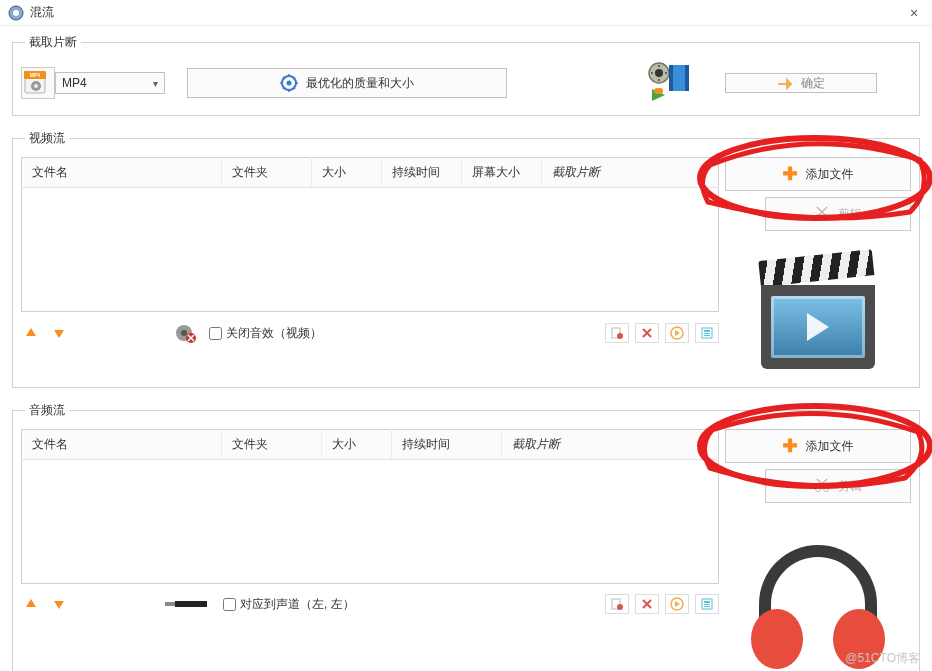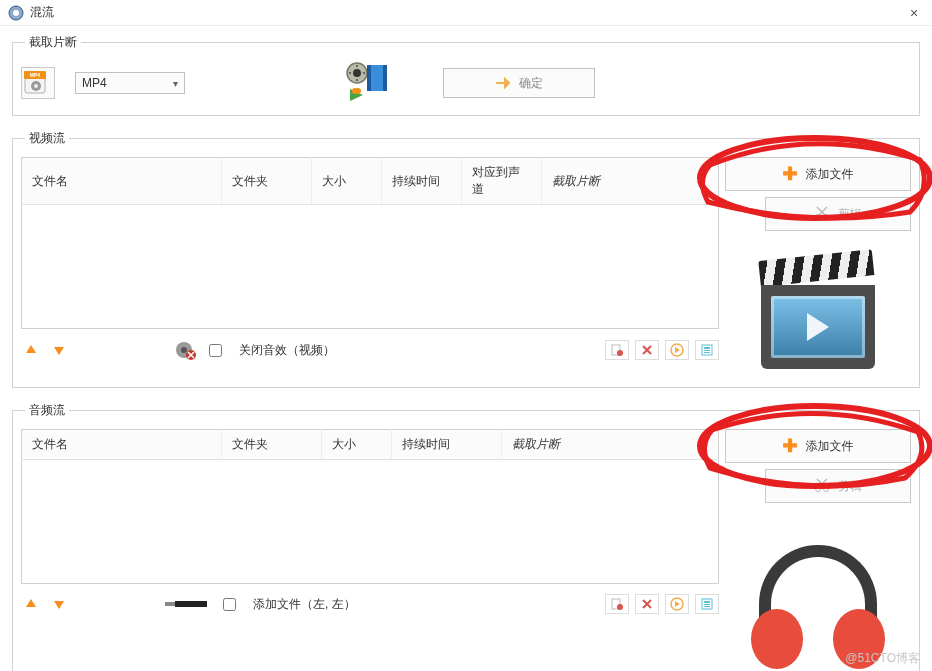--- a/index.html
+++ b/index.html
@@ -48,21 +48,21 @@
     font-size: 12px;
     padding: 0 4px;
     color: #333;
     margin-left: 4px;
   }
 
   
   .output-row {
     display: flex;
     align-items: center;
-    gap: 20px;
+    gap: 0;
   }
   .file-icon-box {
     width: 34px; height: 32px;
     border: 1px solid #c9c9c9;
     background: #fafafa;
     display: flex; align-items: center; justify-content: center;
   }
   .format-select {
     border: 1px solid #c0c0c0;
     height: 22px;
@@ -85,24 +85,24 @@
     width: 18px; height: 18px;
     display:flex;align-items:center;justify-content:center;
   }
   .big-mux-icon {
     margin-left: 140px;
     width: 48px; height: 44px;
     position: relative;
   }
   .ok-btn {
     border: 1px solid #c0c0c0;
-    height: 30px;
+    height: 20px;
     width: 152px;
     margin-left: 30px;
-    display: flex; align-items: center; justify-content: center;
+    display: flex; align-items: flex-end; justify-content: center;
     gap: 8px;
     background: #fbfbfb;
     color: #888;
   }
   .ok-btn .arrow-icon { width:16px;height:16px; }
 
   
   .stream-body {
     display: flex;
     gap: 6px;
@@ -149,21 +149,21 @@
     width: 20px; height: 20px;
     display: flex; align-items: center; justify-content: center;
   }
   .spacer-100 { width: 90px; }
   .mute-icon {
     width: 22px; height: 22px;
     display:flex;align-items:center;justify-content:center;
     margin-right: 4px;
   }
   .checkbox-label {
-    display: flex; align-items: center; gap: 17px;
+    display: flex; align-items: center; gap: 4px;
   }
   .checkbox-label input[type="checkbox"] { width: 13px; height: 13px; }
   .tool-icons {
     margin-left: auto;
     display: flex; gap: 6px;
   }
   .tool-icon {
     width: 24px; height: 20px;
     border: 1px solid #ddd;
     display:flex;align-items:center;justify-content:center;
@@ -296,20 +296,30 @@
           <rect x="1" y="4" width="20" height="18" rx="2" fill="#f4f4f4" stroke="#b0b0b0"></rect>
           <rect x="0" y="0" width="22" height="8" rx="1" fill="#f29018"></rect>
           <text x="11" y="6.2" font-size="5" text-anchor="middle" fill="#fff" font-weight="bold">MP4</text>
           <circle cx="12" cy="15" r="5" fill="#999"></circle>
           <circle cx="12" cy="15" r="2" fill="#eee"></circle>
         </svg>
       </div>
       <div class="format-select">
         <span>MP4</span>
         <span class="chev">▾</span>
+      </div>
+      <div class="quality-btn">
+        <span class="gear">
+          <svg width="18" height="18" viewBox="0 0 18 18">
+              <circle cx="9" cy="9" r="7" fill="none" stroke="#3a7ad1" stroke-width="2"></circle>
+              <circle cx="9" cy="9" r="2.5" fill="#3a7ad1"></circle>
+              <path d="M9 0v3M9 15v3M0 9h3M15 9h3M3 3l2 2M13 13l2 2M15 3l-2 2M3 15l2-2" stroke="#3a7ad1" stroke-width="1.5"></path>
+            </svg>
+        </span>
+        <span>最优化的质量和大小</span>
       </div>
       <div class="big-mux-icon">
         <svg width="48" height="44" viewBox="0 0 48 44">
           <circle cx="12" cy="12" r="10" fill="#bba" stroke="#776" stroke-width="1.5"></circle>
           <circle cx="12" cy="12" r="4" fill="#333"></circle>
           <circle cx="5" cy="12" r="1" fill="#444"></circle>
             <circle cx="19" cy="12" r="1" fill="#444"></circle>
           <circle cx="12" cy="5" r="1" fill="#444"></circle>
             <circle cx="12" cy="19" r="1" fill="#444"></circle>
           <rect x="22" y="4" width="20" height="26" rx="2" fill="#3a8dd9"></rect>
@@ -335,21 +345,21 @@
     <legend>视频流</legend>
     <div class="stream-body">
       <div class="stream-left">
         <table class="files">
           <tbody>
               <tr>
             <th style="width:200px">文件名</th>
             <th style="width:90px">文件夹</th>
             <th style="width:70px">大小</th>
             <th style="width:80px">持续时间</th>
-            <th style="width:80px">对应到声道</th>
+            <th style="width:80px">屏幕大小</th>
             <th>截取片断</th>
           </tr>
         </tbody>
           </table>
         <div class="table-body-spacer"></div>
         <div class="bottom-row">
           <span class="arrow-btn">
             <svg width="14" height="14" viewBox="0 0 14 14">
                 <path d="M7 2 L12 10 L2 10 Z" fill="#fb8c1e"></path>
               </svg>
@@ -456,21 +466,21 @@
             <svg width="14" height="14" viewBox="0 0 14 14">
                 <path d="M7 12 L12 4 L2 4 Z" fill="#fb8c1e"></path>
               </svg>
           </span>
           <span class="spacer-100"></span>
           <span>
               <div class="jack"></div>
             </span>
           <label class="checkbox-label" style="margin-left:8px">
             <input type="checkbox" style="">
-            <span>添加文件（左, 左）</span>
+            <span>对应到声道（左, 左）</span>
           </label>
           <div class="tool-icons">
             <span class="tool-icon">
                 <svg width="14" height="14" viewBox="0 0 14 14">
                   <rect x="2" y="2" width="8" height="10" fill="#fff" stroke="#bbb"></rect>
                   <circle cx="10" cy="10" r="3" fill="#d9534f"></circle>
                 </svg>
               </span>
             <span class="tool-icon">
                 <svg width="14" height="14" viewBox="0 0 14 14">

